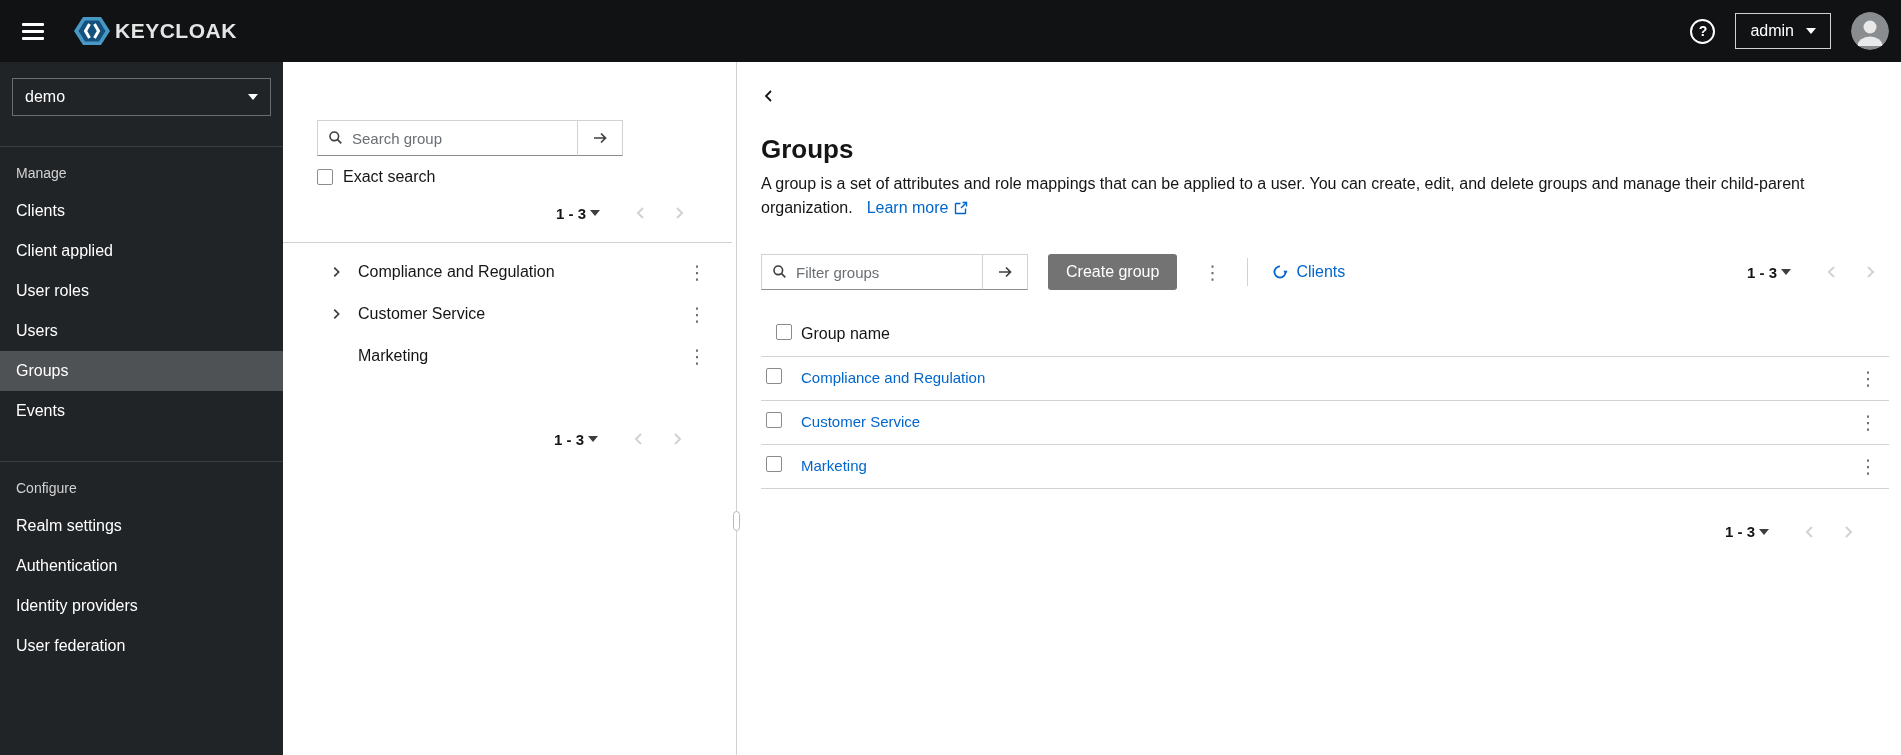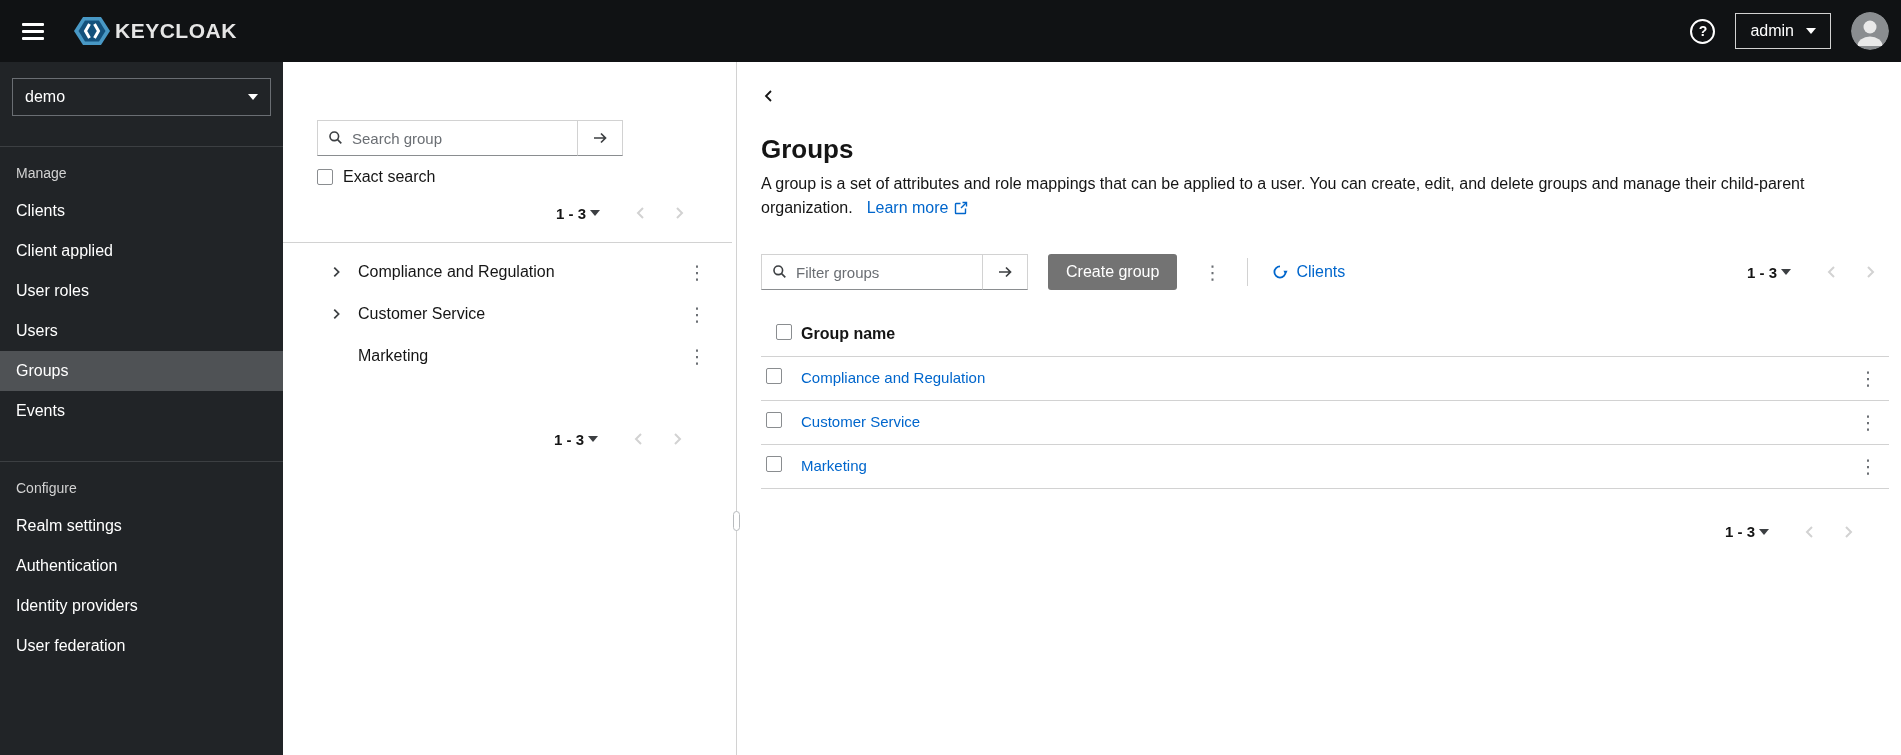--- a/index.html
+++ b/index.html
@@ -77,21 +77,21 @@
   .filter-box { width:222px; }
   .primary-btn { margin-left:20px; height:36px; padding:0 18px; background:#737373; color:#fff; border-radius:3px; font-size:16px; }
   .toolbar .kebab { margin:0 22px; }
   .toolbar-divider { width:1px; height:28px; background:#d2d2d2; margin-right:24px; }
   .refresh-btn { display:inline-flex; align-items:center; gap:8px; color:#0066cc; font-size:16px; }
   .toolbar .pagination { margin-left:auto; }
 
   table.groups { width:100%; border-collapse:collapse; margin-top:22px; }
   table.groups th, table.groups td { height:44px; border-bottom:1px solid #d2d2d2; vertical-align:middle; }
   .cell-check { width:40px; padding-left:5px; }
-  th.cell-name { text-align:left; font-weight:700; font-size:16px; }
+  th.cell-name { text-align:left; font-weight:400; font-size:16px; }
   .cell-kebab { width:48px; text-align:right; padding-right:8px; }
   .cell-kebab .kebab { margin-left:auto; }
   .row-link { color:#0066cc; text-decoration:none; font-size:15px; }
   .main-pag-bottom { margin-top:26px; justify-content:flex-end; padding-right:22px; }
 </style>
 </head>
 <body>
 
 <header class="masthead">
   <button class="hamburger">

